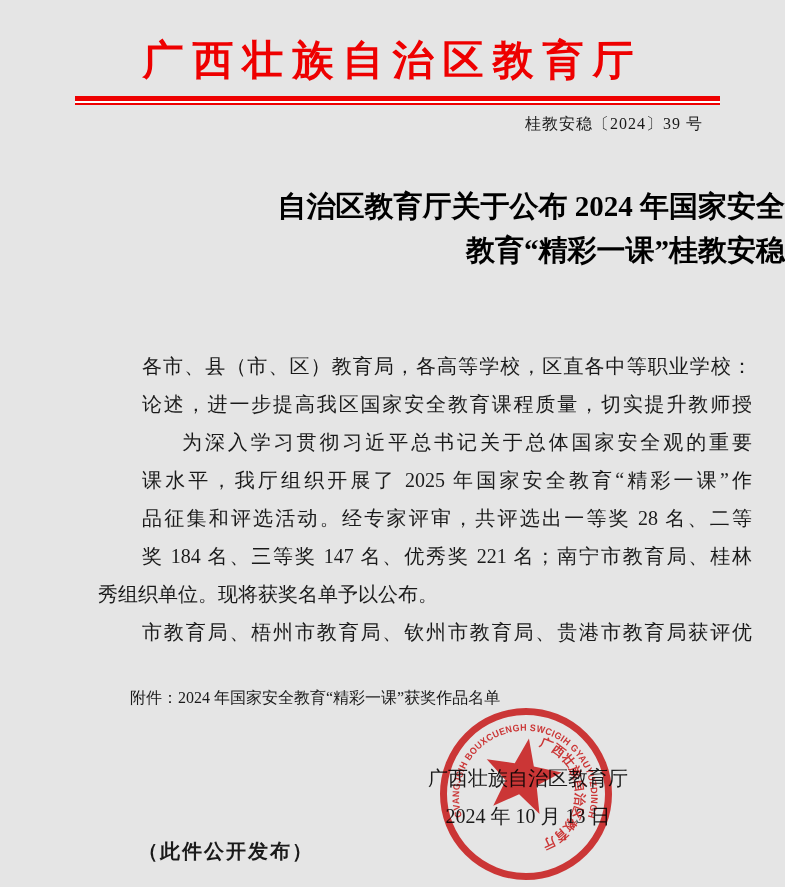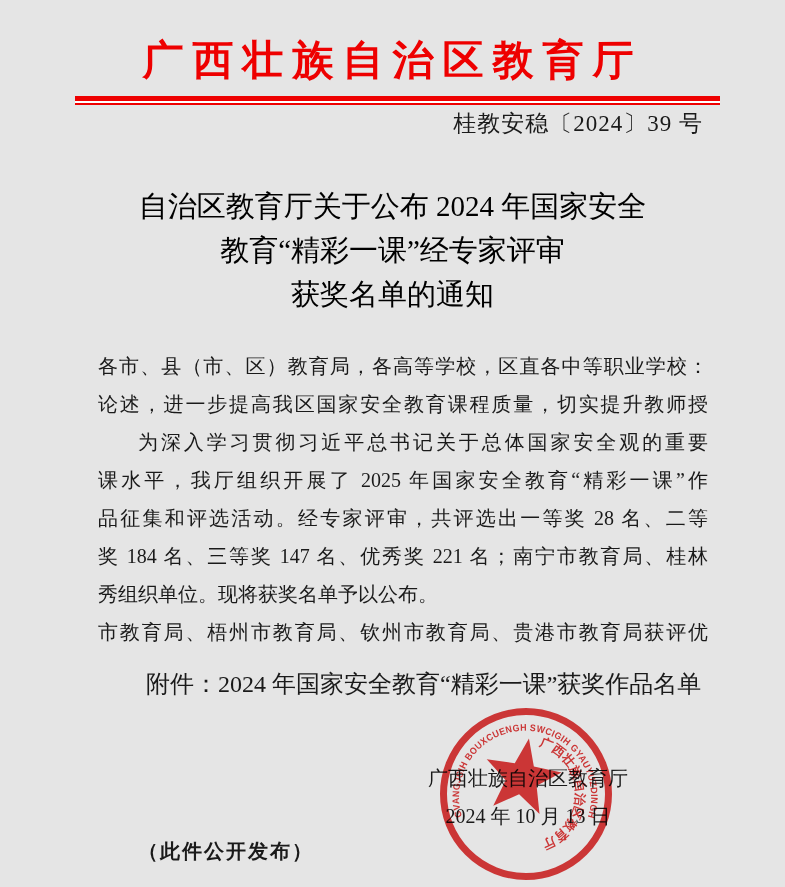--- a/index.html
+++ b/index.html
@@ -4,34 +4,34 @@
 <style>
   html,body{margin:0;padding:0;background:#ffffff;}
   .page{position:relative;width:785px;height:887px;background:#e5e5e5;overflow:hidden;
         font-family:"Liberation Serif","DejaVu Serif",serif;color:#1a1a1a;}
 
   .masthead{position:absolute;top:34px;left:0;width:100%;text-align:center;
             font-size:41px;line-height:52px;font-weight:bold;color:#ee0000;
             letter-spacing:9px;white-space:nowrap;}
   .red-line{position:absolute;top:96px;left:75px;width:645px;height:2px;
             background:#ffffff;border-top:5px solid #ee0000;border-bottom:2px solid #ee0000;}
-  .doc-number{position:absolute;top:110px;right:82px;font-size:23px;line-height:28px;
+  .doc-number{position:absolute;top:110px;right:82px;font-size:16px;line-height:28px;
               letter-spacing:1px;}
 
-  .doc-title{position:absolute;top:184px;left:0;width:100%;text-align:center;
-             font-size:29px;line-height:44px;font-weight:normal;color:#000;}
+  .doc-title{position:absolute;top:184px;left:0;width:100%;text-align:right;
+             font-size:29px;line-height:44px;font-weight:bold;color:#000;}
 
   .body-text{position:absolute;top:347px;left:98px;width:610px;
              font-size:20px;line-height:38px;}
   .bline{width:610px;}
-  .bline.fill{text-align:justify;text-align-last:justify;}
+  .bline.fill{text-align:justify;text-align-last:justify;margin-left:44px;}
   .bline.indent{text-indent:2em;}
 
-  .attachment{position:absolute;top:665px;left:98px;width:610px;
-              font-size:24px;line-height:38px;text-indent:2em;white-space:nowrap;}
+  .attachment{position:absolute;top:679px;left:98px;width:610px;
+              font-size:16px;line-height:38px;text-indent:2em;white-space:nowrap;}
 
   .sigblock{position:absolute;top:759px;left:418px;width:220px;text-align:center;
             font-size:20px;line-height:38px;white-space:nowrap;}
   .pubnote{position:absolute;top:832px;left:138px;font-size:20px;line-height:38px;
            letter-spacing:2px;font-weight:bold;}
 
   .seal{position:absolute;left:434px;top:702px;width:184px;height:184px;
         mix-blend-mode:multiply;opacity:.92;}
   .seal .ring{fill:none;stroke:#e02b2b;stroke-width:7;}
   .seal .star{fill:#e02b2b;}
@@ -46,22 +46,21 @@
 <div class="page">
 
   <div class="masthead">广西壮族自治区教育厅</div>
 
   <div class="red-line"></div>
 
   <div class="doc-number">桂教安稳〔2024〕39 号</div>
 
   <div class="doc-title">
     <div>自治区教育厅关于公布 2024 年国家安全</div>
-    <div>教育“精彩一课”经专家评审</div>
-    <div>获奖名单的通知</div>
+    <div>教育“精彩一课”桂教安稳</div>
   </div>
 
   <div class="body-text">
 
   <div class="bline fill">各市、县（市、区）教育局，各高等学校，区直各中等职业学校：</div>
       <div class="bline fill">论述，进一步提高我区国家安全教育课程质量，切实提升教师授</div>
       <div class="bline fill indent">为深入学习贯彻习近平总书记关于总体国家安全观的重要</div>
       <div class="bline fill">课水平，我厅组织开展了 2025 年国家安全教育“精彩一课”作</div>
       <div class="bline fill">品征集和评选活动。经专家评审，共评选出一等奖 28 名、二等</div>
       <div class="bline fill">奖 184 名、三等奖 147 名、优秀奖 221 名；南宁市教育局、桂林</div>

